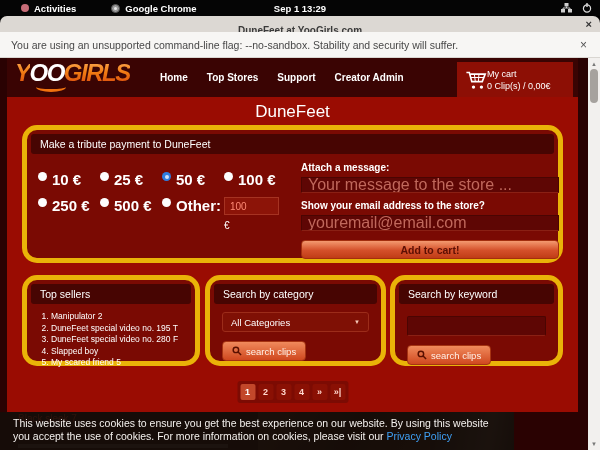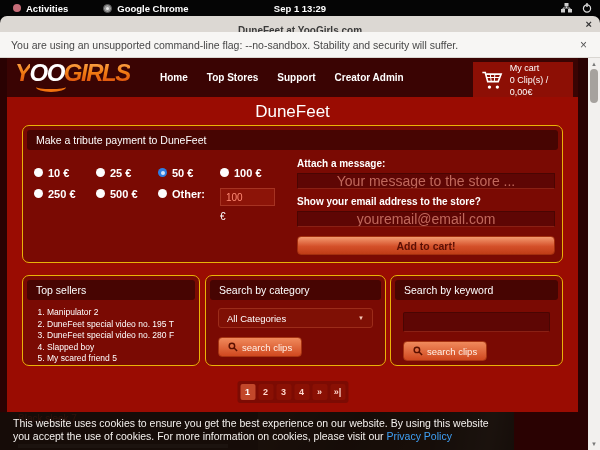--- a/index.html
+++ b/index.html
@@ -39,49 +39,49 @@
   .site-header { position:relative; height:39px; background:#3a0403; }
   .logo { position:absolute; left:8px; top:1px; font-size:24px; font-weight:900; font-style:italic;
           letter-spacing:-1.5px; white-space:nowrap;text-align:center; }
   .lg-or { background:linear-gradient(180deg,#ffb25c,#f07a12 50%,#d9480f);
            -webkit-background-clip:text; background-clip:text; color:transparent; }
   .lg-oo { color:#fff; }
   .smile { position:absolute; left:29px; top:24px; width:30px; height:10px;
            border-bottom:3px solid #f0720f; border-radius:50%; }
   .nav { position:absolute; left:153px; top:0; height:39px; display:flex; align-items:center; gap:19px; }
   .nav span { color:#fff; font-size:10px; font-weight:600; cursor:pointer; }
-  .cartbox { position:absolute; right:5px; top:4px; width:100px; height:35px; background:#8d0f05;
-             display:flex; align-items:center; gap:7px; padding-left:8px; cursor:pointer; }
+  .cartbox { position:absolute; right:5px; top:4px; width:116px; height:35px; background:#8d0f05;
+             display:flex; align-items:center; padding-left:8px; cursor:pointer; }
   .cart-txt { color:#fff; font-size:9px; line-height:12px; }
 
   .page-title { position:absolute; left:0; top:44px; width:100%; text-align:center; color:#fff; font-size:17px; }
 
-  .panel { position:absolute; background:#7a0a03; border:1px solid #eab308; border-radius:7px; }
+  .panel { position:absolute; background:#7a0a03; border:5px solid #eab308; border-radius:15px; }
   .p-header { margin:4px; height:20px; background:#470502; border-radius:3px; color:#fff;
               font-size:10.5px; line-height:20px; padding-left:9px; }
 
   .tribute { left:15px; top:67px; width:541px; height:138px; }
   .t-label { color:#fff; font-size:10px; }
   .t-left { position:absolute; left:11px; top:32px; width:256px; }
   .amt-grid { margin-top:9px; display:grid; grid-template-columns:repeat(4,62px); row-gap:9px; }
   .amt { display:flex; align-items:flex-start; gap:5px; cursor:pointer; }
   .radio { width:9px; height:9px; border-radius:50%; background:#fdfdfd; flex:0 0 auto; margin-top:1px; }
   .radio.checked { background:#2f7de1; position:relative; }
   .radio.checked::after { content:""; position:absolute; left:2.5px; top:2.5px; width:4px; height:4px;
                           border-radius:50%; background:#cfe2fb; }
-  .amt b { color:#fff; font-size:11px; font-weight:bold; }
+  .amt b { color:#fff; font-size:15px; font-weight:bold; }
   .other-cell { display:flex; flex-direction:column; gap:5px; }
   .other-input { width:55px; height:16px; background:#8c1408; border:1px solid #a63322; color:#ff8a75;
                  font-size:10px; padding:8px 5px; font-family:"Liberation Sans",sans-serif; }
   .cur { color:#fff; font-size:10px; }
 
   .t-right { position:absolute; left:274px; top:32px; width:258px; }
   .t-right .t-label { font-weight:bold; margin-bottom:3px; display:block; }
   .field { width:100%; height:16px; background:#5e0604; border:1px solid #4a0502; border-bottom-color:#8a2014;
-           color:#e9b3a8; font-size:14px; padding:0 6px; font-family:"Liberation Sans",sans-serif;text-align:center; }
+           color:#e9b3a8; font-size:16px; padding:0 6px; font-family:"Liberation Sans",sans-serif; }
   .field::placeholder { color:#c0685c; opacity:1; }
   .mt6 { margin-top:6px; }
   .addcart { margin-top:8px; width:100%; height:19px; background:linear-gradient(#f49a70,#d4502a 55%,#c03c16);
              border:1px solid #a32e0e; border-radius:4px; color:#5c0f04; font-size:10.5px; font-weight:bold;
              font-family:"Liberation Sans",sans-serif; cursor:pointer; }
 
   .sellers { left:15px; top:217px; width:178px; height:91px; }
   .sellers ol { margin:7px 0 0 24px; color:#fff; font-size:8.5px; line-height:11.5px; }
   .cat-panel { left:198px; top:217px; width:181px; height:91px; }
   .kw-panel  { left:383px; top:217px; width:173px; height:91px; }
@@ -123,21 +123,21 @@
   .sb-up { top:3px; } .sb-down { bottom:3px; }
   .sb-thumb { position:absolute; left:2px; top:11px; width:8px; height:34px; background:#a6a29e; border-radius:4px; cursor:grab; }
 </style>
 </head>
 <body>
 
 <div class="stage">
 
   <div class="sysbar">
     <div class="sys-left">
-      <div class="chrome-item" style="margin-left:4px">
+      <div class="chrome-item" style="margin-left:12px">
         <span class="act-dot"></span>
         <span>Activities</span>
       </div>
       <div class="chrome-item">
         <span class="chrome-ico"></span>
         <span>Google Chrome</span>
       </div>
     </div>
     <div class="sys-clock">Sep 1 13:29</div>
     <div class="sys-right">

